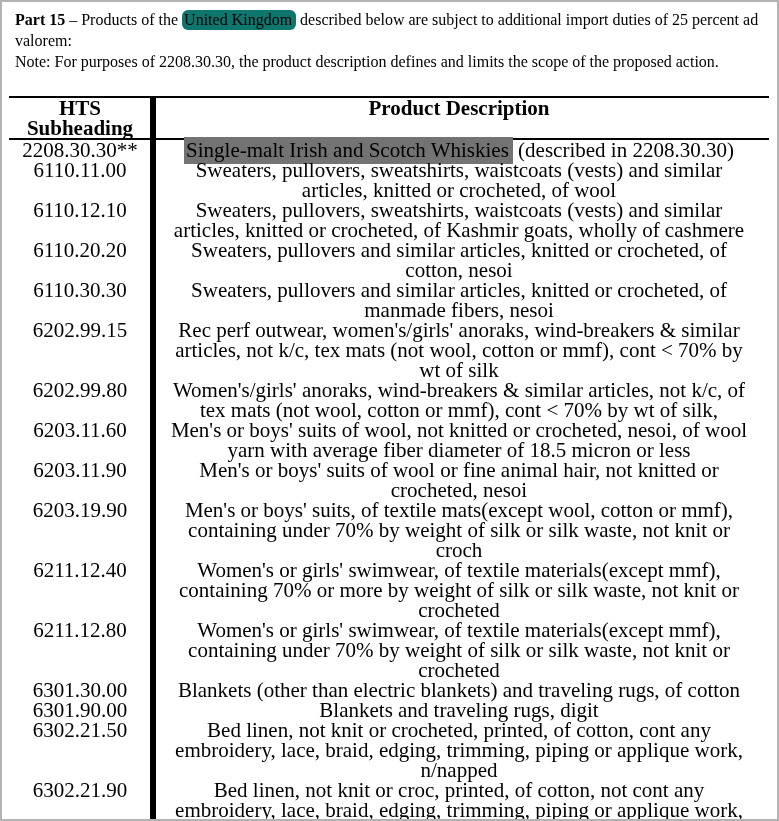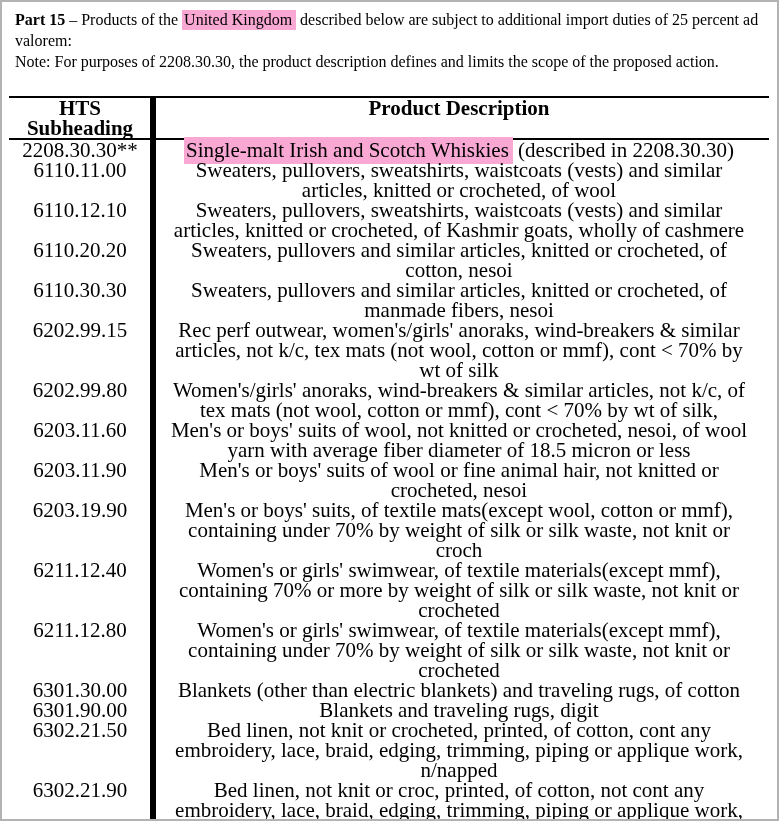--- a/index.html
+++ b/index.html
@@ -52,39 +52,39 @@
     padding-top: 3px;
     padding-bottom: 2px;
   }
   .footnote { line-height: 20px; padding-left: 1px; margin-top: 1px; }
 </style>
 </head>
 <body>
 
 <div class="page">
 
-  <p class="intro"><strong>Part 15</strong><span> – Products of the </span><span class="hl" style="background: #f9a8d4;">United Kingdom</span><span> described below are subject to additional import duties of 25 percent ad valorem:</span></p>
+  <p class="intro"><strong>Part 15</strong><span> – Products of the </span><span class="hl" style="background: #0f766e; border-radius: 6px;">United Kingdom</span><span> described below are subject to additional import duties of 25 percent ad valorem:</span></p>
 
   <p class="note">Note: For purposes of 2208.30.30, the product description defines and limits the scope of the proposed action.</p>
 
   <table class="doc-table">
     <thead>
       <tr>
         <th class="col-code">
           <div>HTS</div>
           <div>Subheading</div>
         </th>
         <th class="col-desc">Product Description</th>
       </tr>
     </thead>
     <tbody>
 
     <tr>
           <td class="col-code">2208.30.30**</td>
-          <td class="col-desc"><span class="hl" style="background: #f9a8d4;">Single-malt Irish and Scotch Whiskies</span> (described in 2208.30.30)</td>
+          <td class="col-desc"><span class="hl" style="background: #737373;">Single-malt Irish and Scotch Whiskies</span> (described in 2208.30.30)</td>
         </tr>
         <tr>
           <td class="col-code">6110.11.00</td>
           <td class="col-desc">Sweaters, pullovers, sweatshirts, waistcoats (vests) and similar articles, knitted or crocheted, of wool</td>
         </tr>
         <tr>
           <td class="col-code">6110.12.10</td>
           <td class="col-desc">Sweaters, pullovers, sweatshirts, waistcoats (vests) and similar articles, knitted or crocheted, of Kashmir goats, wholly of cashmere</td>
         </tr>
         <tr>

